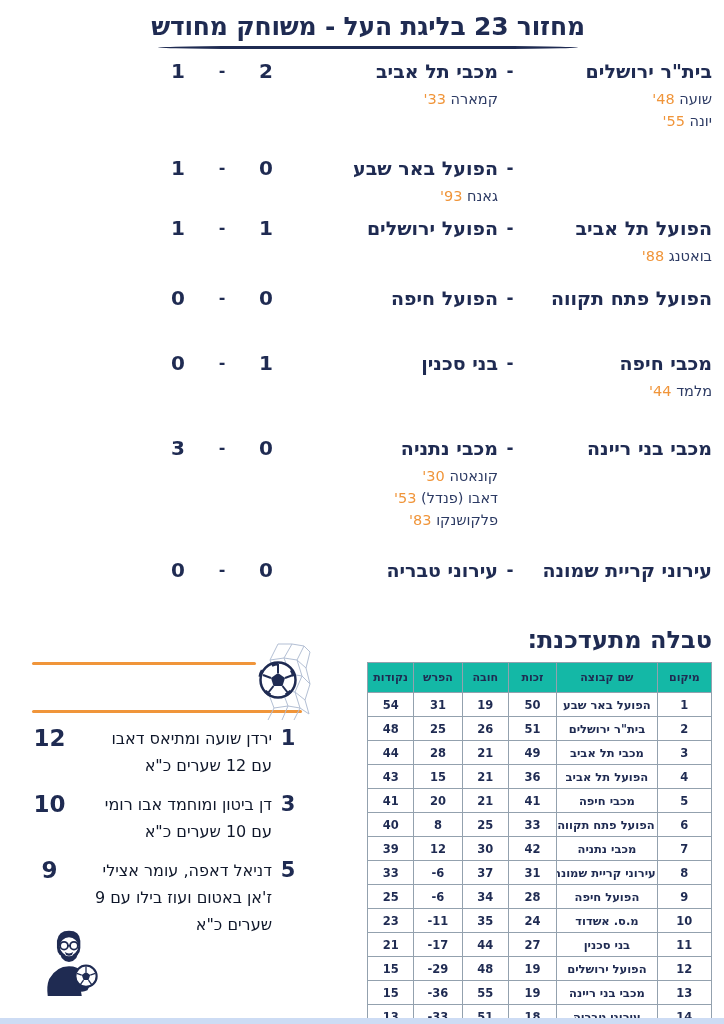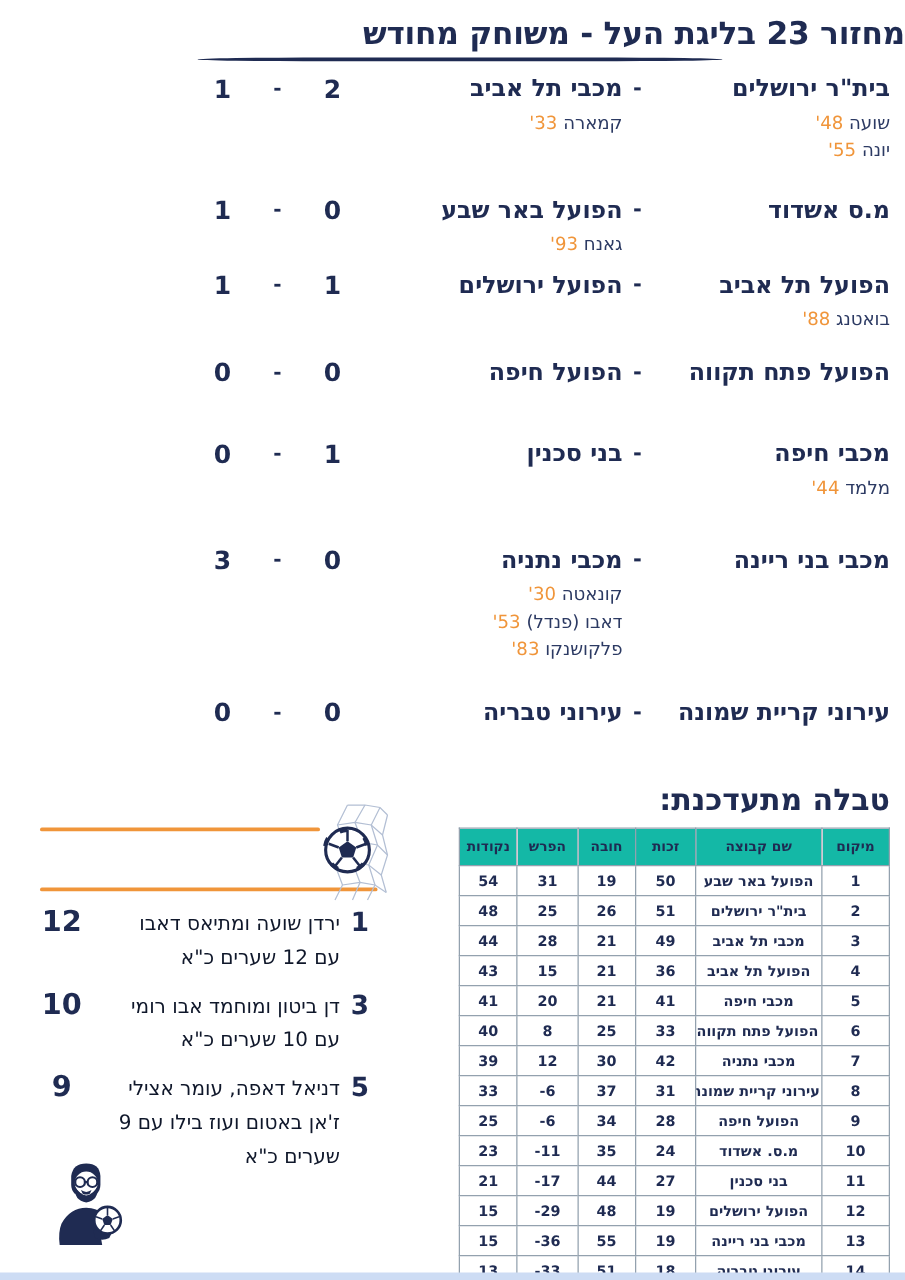--- a/index.html
+++ b/index.html
@@ -1,21 +1,21 @@
 <!DOCTYPE html>
 <html lang="he" dir="rtl"><head>
 <meta charset="utf-8">
 <style>
   html,body{margin:0;padding:0;background:#e8e8e8;}
   .page{
     position:relative;width:724px;height:1024px;margin:0 auto;background:#ffffff;
     font-family:"DejaVu Sans","Liberation Sans",sans-serif;color:#1f2b52;overflow:hidden;direction:rtl;
   }
   
-  .title-wrap{position:absolute;top:12px;left:12px;right:0;text-align:right;}
+  .title-wrap{position:absolute;top:12px;left:12px;right:0;text-align:center;}
   .page-title{font-size:25px;font-weight:bold;color:#1f2b52;letter-spacing:-0.2px;}
   .title-underline{width:420px;height:3px;background:#1f2b52;border-radius:50%/100%;margin:5px auto 0;}
   
   .matches{position:absolute;top:0;left:0;right:0;height:620px;}
   .match{
     position:absolute;left:0;right:0;display:grid;direction:rtl;padding-right:12px;
     grid-template-columns:190px 24px 210px 44px 44px 44px 1fr;
   }
   .m-cell{grid-row:1;line-height:26px;}
   .home-team{grid-column:1;font-size:19px;font-weight:bold;}
@@ -80,21 +80,20 @@
       <div class="m-cell score away-score">1</div>
       <div class="scorers home-scorers">
           <div class="scorer-line"><span class="sc-name">שועה</span> <span class="sc-min">48'</span></div>
           <div class="scorer-line"><span class="sc-name">יונה</span> <span class="sc-min">55'</span></div>
         </div>
       <div class="scorers away-scorers">
           <div class="scorer-line"><span class="sc-name">קמארה</span> <span class="sc-min">33'</span></div>
         </div>
     </div>
       <div class="match" style="top: 155px;">
-      <div class="m-cell home-team">מ.ס אשדוד</div>
       <div class="m-cell team-sep">-</div>
       <div class="m-cell away-team">הפועל באר שבע</div>
       <div class="m-cell score home-score">0</div>
       <div class="m-cell score score-sep">-</div>
       <div class="m-cell score away-score">1</div>
       <div class="scorers home-scorers"></div>
       <div class="scorers away-scorers">
           <div class="scorer-line"><span class="sc-name">גאנח</span> <span class="sc-min">93'</span></div>
         </div>
     </div>

